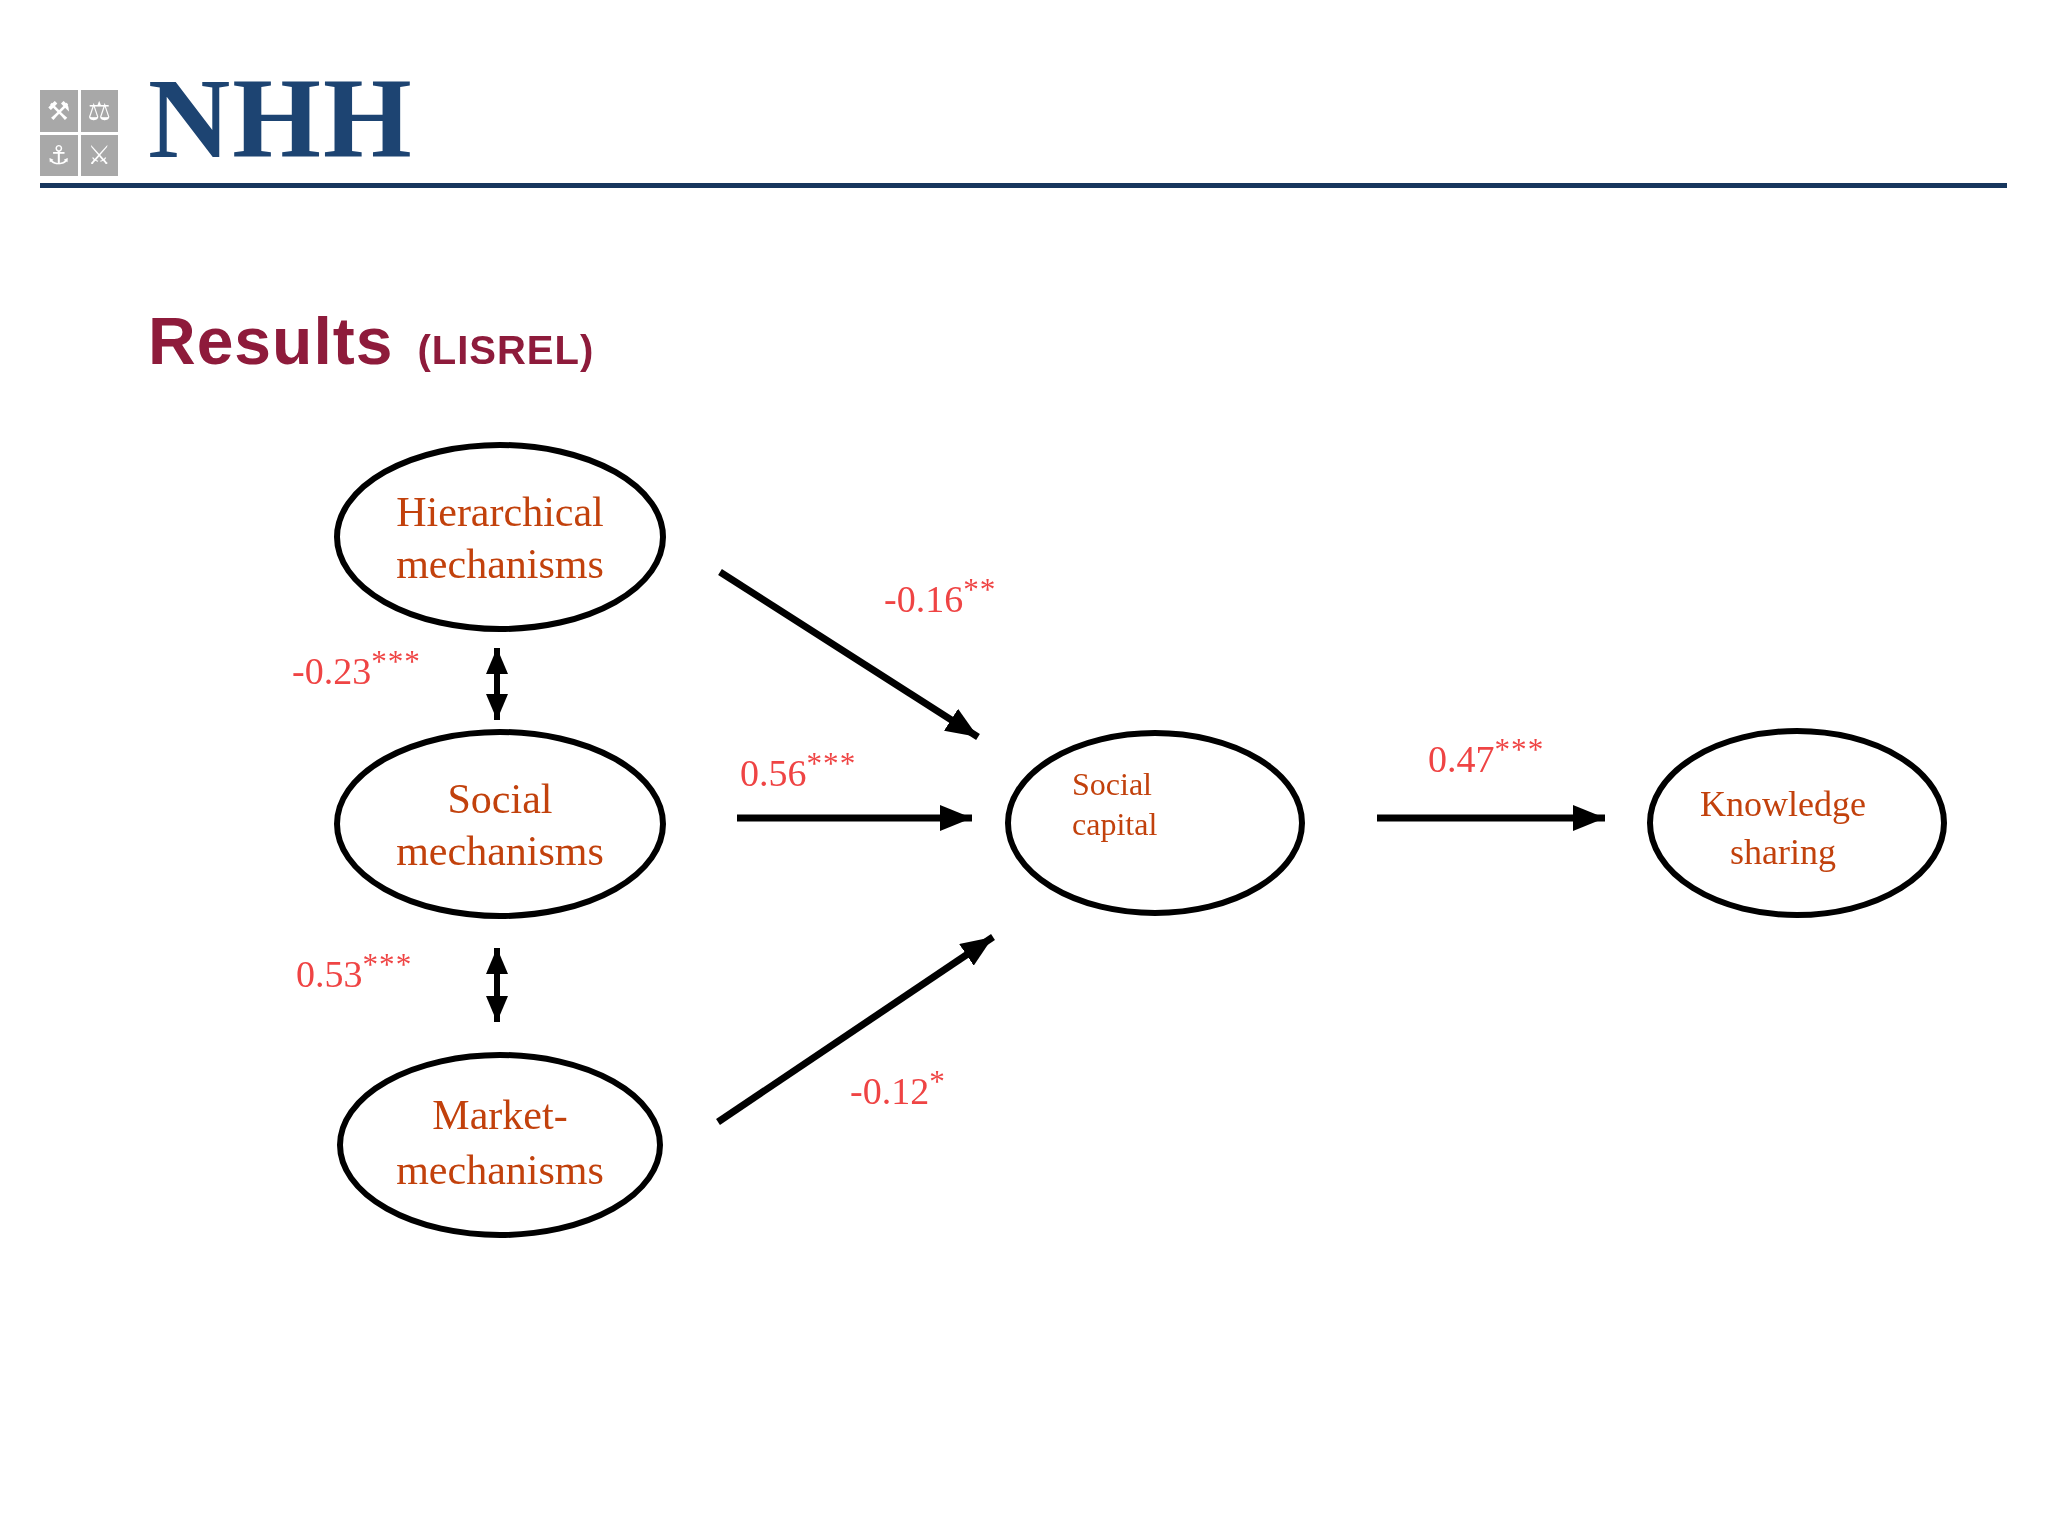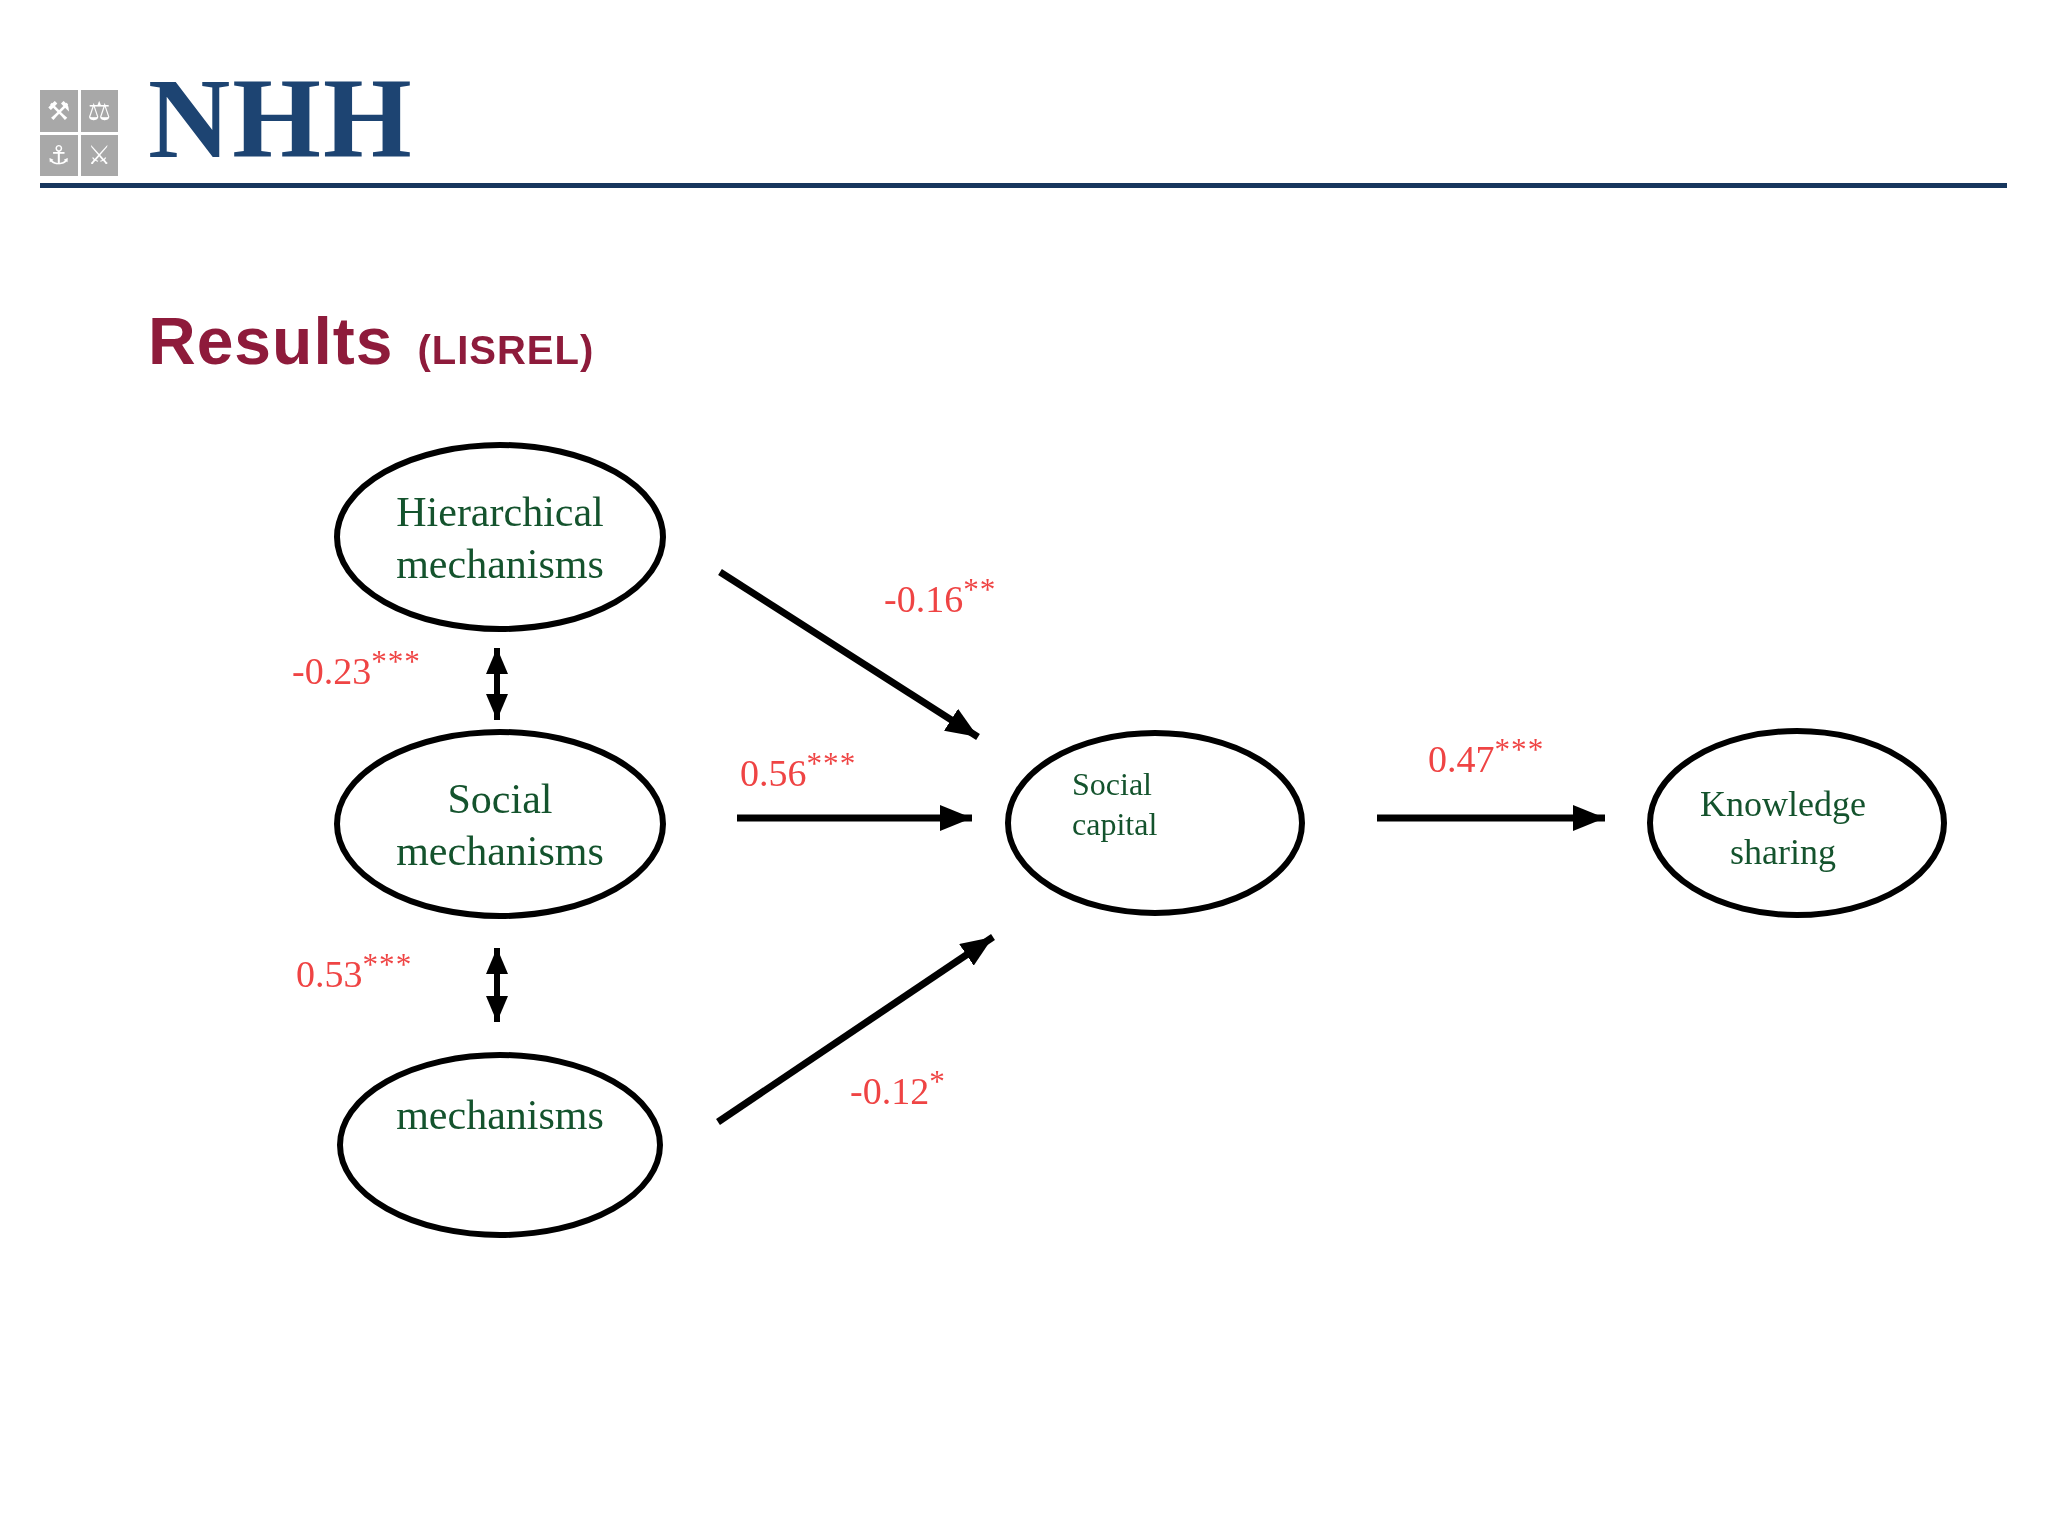--- a/index.html
+++ b/index.html
@@ -29,21 +29,21 @@
   .slide-title{
     position:absolute;left:148px;top:303px;
     font-family:"Liberation Sans","DejaVu Sans",sans-serif;
     color:#8e1b3b;white-space:nowrap;
   }
   .slide-title .t-main{font-size:66px;font-weight:bold;letter-spacing:1px;}
   .slide-title .t-suffix{font-size:40px;font-weight:bold;margin-left:24px;letter-spacing:1px;}
   
   .diagram-svg{position:absolute;left:0;top:0;}
   .node-label{
-    position:absolute;color:#14532d;text-align:center;white-space:nowrap;
+    position:absolute;color:#c2410c;text-align:center;white-space:nowrap;
   }
   .node-label div{white-space:nowrap;}
   .nl-1,.nl-2{left:337px;width:326px;font-size:42px;line-height:52px;}
   .nl-1{top:486px;}
   .nl-2{top:773px;}
   .nl-3{left:340px;top:1088px;width:320px;font-size:42px;line-height:55px;}
   .nl-4{left:1072px;top:764px;font-size:32px;line-height:40px;text-align:left;}
   .nl-5{left:1700px;top:780px;font-size:36px;line-height:48px;text-align:center;}
   .coef{
     position:absolute;color:#ef4444;font-size:38px;line-height:1;white-space:nowrap;
@@ -99,20 +99,21 @@
 
 <div class="node-label nl-1">
   <div>Hierarchical</div>
   <div>mechanisms</div>
 </div>
 <div class="node-label nl-2">
   <div>Social</div>
   <div>mechanisms</div>
 </div>
 <div class="node-label nl-3">
+  <div>Market-</div>
   <div>mechanisms</div>
 </div>
 <div class="node-label nl-4">
   <div>Social</div>
   <div>capital</div>
 </div>
 <div class="node-label nl-5">
   <div>Knowledge</div>
   <div>sharing</div>
 </div>

